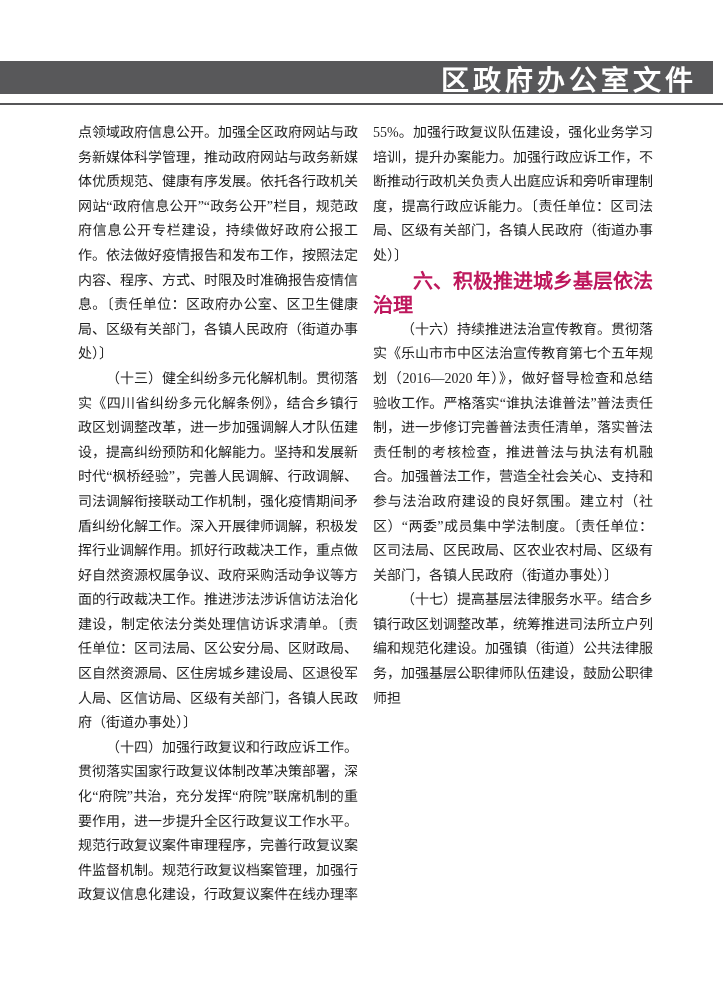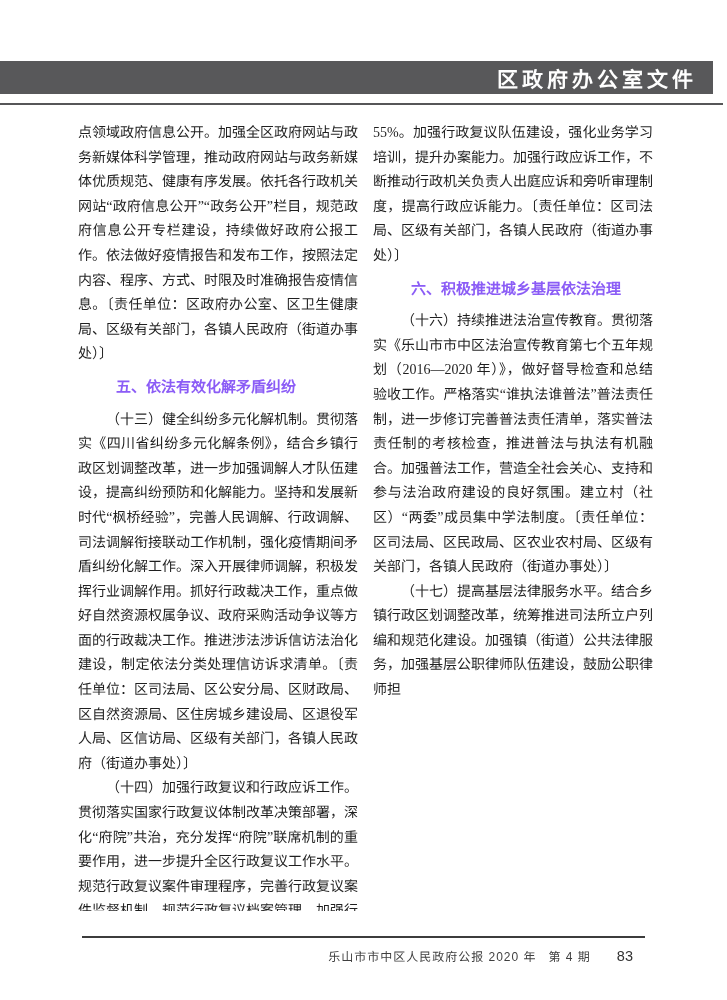--- a/index.html
+++ b/index.html
@@ -21,21 +21,21 @@
     display: flex;
     align-items: center;
     justify-content: flex-end;
     padding-right: 16px;
     box-sizing: border-box;
   }
   .banner-title {
     color: #ffffff;
     font-family: "Liberation Sans", "DejaVu Sans", sans-serif;
     font-weight: bold;
-    font-size: 21px;
+    font-size: 28px;
     letter-spacing: 4px;
     white-space: nowrap;
   }
   .banner-underline {
     position: absolute;
     top: 103px;
     left: 0;
     width: 723px;
     height: 2px;
     background: #565658;
@@ -53,25 +53,25 @@
     line-height: 24.6px;
     text-align: justify;
     text-justify: inter-character;
     word-break: break-all;
     overflow: hidden;
   }
   .column { width: 280px; }
   .para { margin: 0; text-indent: 2em; }
   .para.cont { text-indent: 0; }
   .heading {
-    margin: 8px;
+    margin: 0;
     text-indent: 2em;
     font-weight: bold;
-    color: #8b5cf6;
-    font-size: 15px;
+    color: #be185d;
+    font-size: 20px;
     font-family: "Liberation Sans", "DejaVu Sans", sans-serif;
     line-height: 24.6px;
   }
   .footer {
     position: absolute;
     top: 936px;
     left: 82px;
     width: 563px;
     border-top: 2px solid #3c3c3c;
     box-sizing: border-box;
@@ -98,29 +98,25 @@
 
   <div class="banner">
     <span class="banner-title">区政府办公室文件</span>
   </div>
 
   <div class="banner-underline"></div>
 
   <div class="doc-body">
     <div class="column">
         <p class="para cont">点领域政府信息公开。加强全区政府网站与政务新媒体科学管理，推动政府网站与政务新媒体优质规范、健康有序发展。依托各行政机关网站“政府信息公开”“政务公开”栏目，规范政府信息公开专栏建设，持续做好政府公报工作。依法做好疫情报告和发布工作，按照法定内容、程序、方式、时限及时准确报告疫情信息。〔责任单位：区政府办公室、区卫生健康局、区级有关部门，各镇人民政府（街道办事处）〕</p>
-        <h3 class="heading">五、依法有效化解矛盾纠纷</h3>
         <p class="para">（十三）健全纠纷多元化解机制。贯彻落实《四川省纠纷多元化解条例》，结合乡镇行政区划调整改革，进一步加强调解人才队伍建设，提高纠纷预防和化解能力。坚持和发展新时代“枫桥经验”，完善人民调解、行政调解、司法调解衔接联动工作机制，强化疫情期间矛盾纠纷化解工作。深入开展律师调解，积极发挥行业调解作用。抓好行政裁决工作，重点做好自然资源权属争议、政府采购活动争议等方面的行政裁决工作。推进涉法涉诉信访法治化建设，制定依法分类处理信访诉求清单。〔责任单位：区司法局、区公安分局、区财政局、区自然资源局、区住房城乡建设局、区退役军人局、区信访局、区级有关部门，各镇人民政府（街道办事处）〕</p>
         <p class="para">（十四）加强行政复议和行政应诉工作。贯彻落实国家行政复议体制改革决策部署，深化“府院”共治，充分发挥“府院”联席机制的重要作用，进一步提升全区行政复议工作水平。规范行政复议案件审理程序，完善行政复议案件监督机制。规范行政复议档案管理，加强行政复议信息化建设，行政复议案件在线办理率</p>
       </div>
     <div class="column">
         <p class="para cont">55%。加强行政复议队伍建设，强化业务学习培训，提升办案能力。加强行政应诉工作，不断推动行政机关负责人出庭应诉和旁听审理制度，提高行政应诉能力。〔责任单位：区司法局、区级有关部门，各镇人民政府（街道办事处）〕</p>
         <h3 class="heading">六、积极推进城乡基层依法治理</h3>
         <p class="para">（十六）持续推进法治宣传教育。贯彻落实《乐山市市中区法治宣传教育第七个五年规划（2016—2020 年）》，做好督导检查和总结验收工作。严格落实“谁执法谁普法”普法责任制，进一步修订完善普法责任清单，落实普法责任制的考核检查，推进普法与执法有机融合。加强普法工作，营造全社会关心、支持和参与法治政府建设的良好氛围。建立村（社区）“两委”成员集中学法制度。〔责任单位：区司法局、区民政局、区农业农村局、区级有关部门，各镇人民政府（街道办事处）〕</p>
         <p class="para">（十七）提高基层法律服务水平。结合乡镇行政区划调整改革，统筹推进司法所立户列编和规范化建设。加强镇（街道）公共法律服务，加强基层公职律师队伍建设，鼓励公职律师担</p>
       </div>
   </div>
 
-  <div class="footer">
-    <span>乐山市市中区人民政府公报 2020 年</span><span class="issue">第 4 期</span><span class="pagenum">83</span>
-  </div>
 
 </div>
 
 </body></html>

